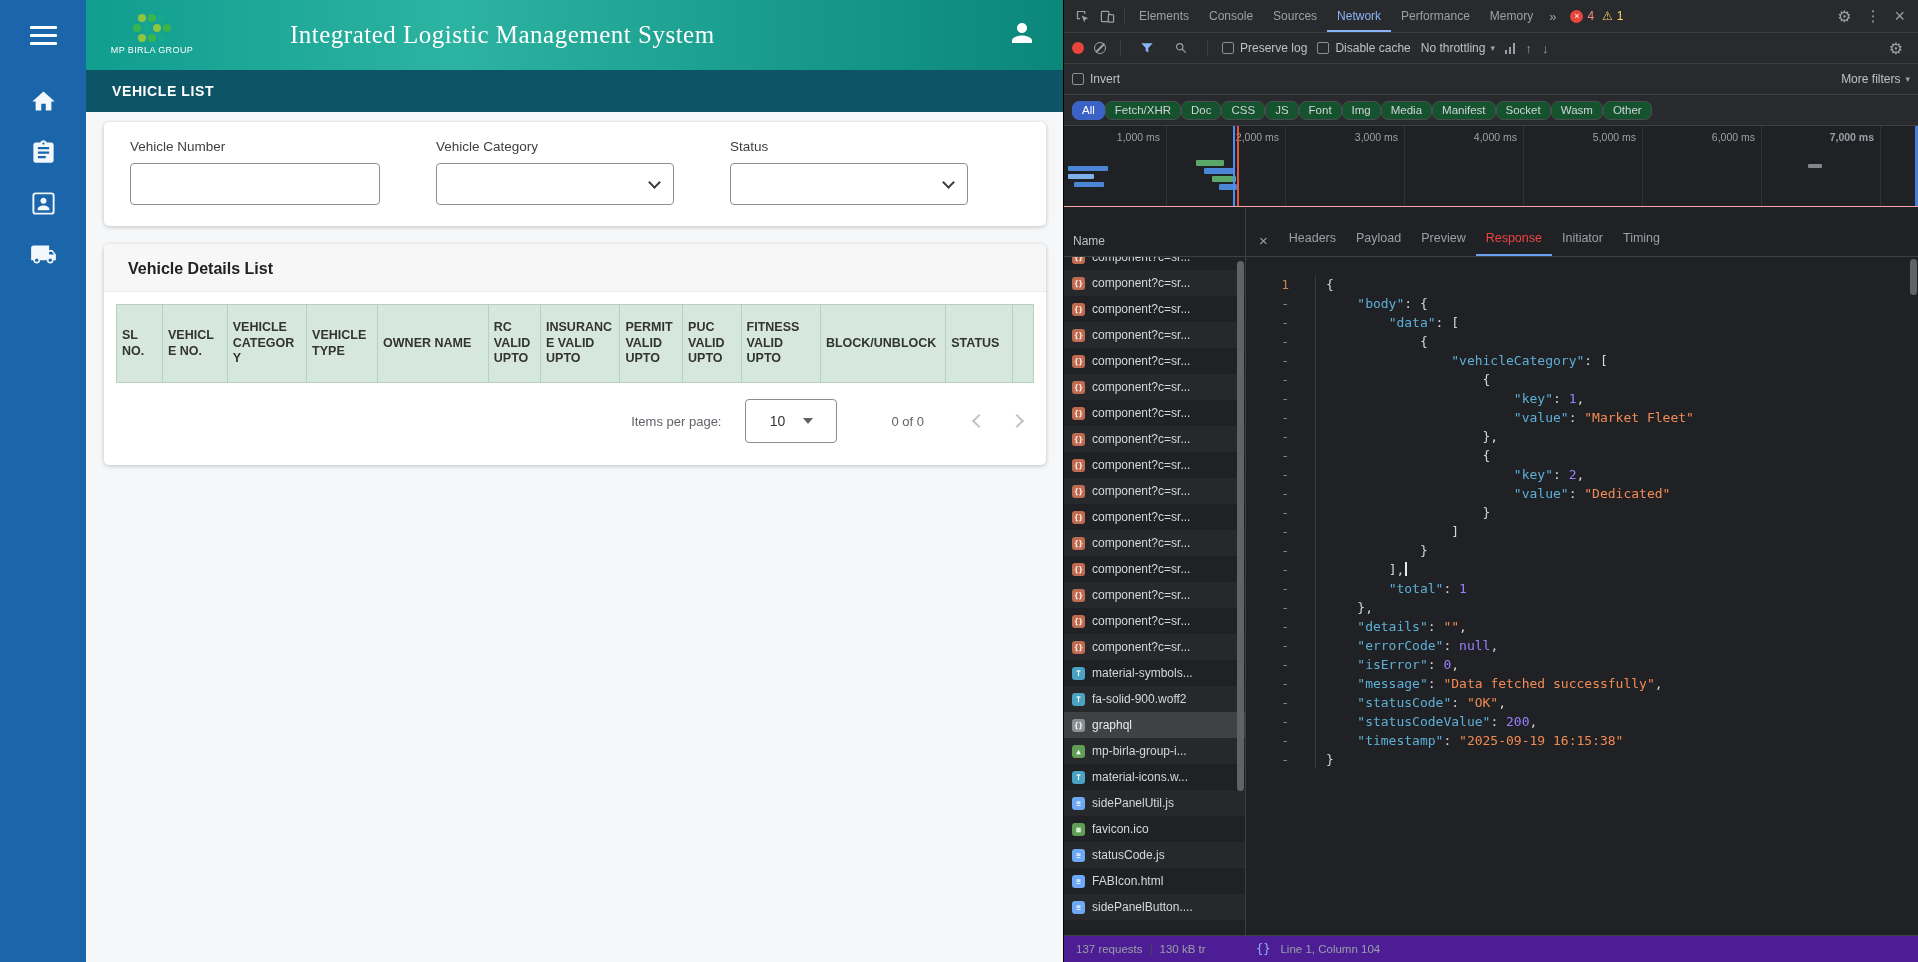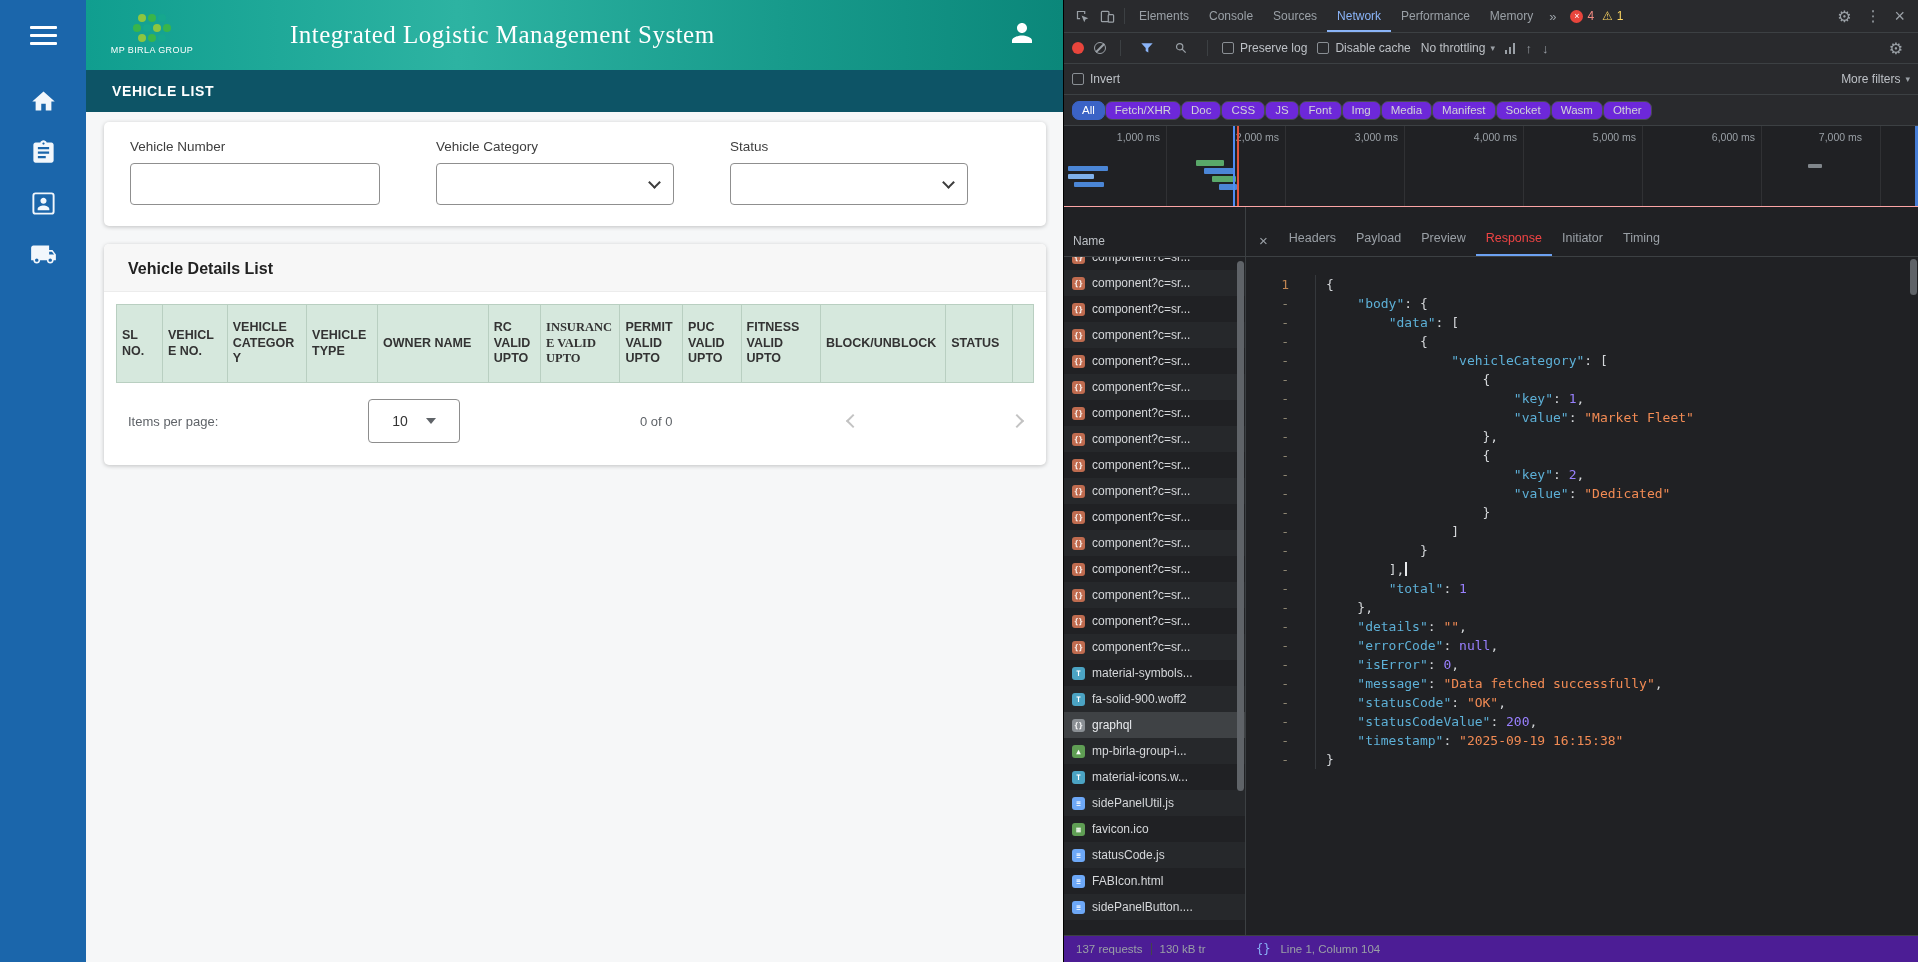--- a/index.html
+++ b/index.html
@@ -39,21 +39,21 @@
   .sel { width: 238px; height: 42px; border: 1px solid #8f8f8f; border-radius: 4px; display: flex; align-items: center;
     justify-content: flex-end; padding-right: 14px; cursor: pointer; background: #fff; }
   .chev { width: 9px; height: 9px; border-right: 2px solid #3c3c3c; border-bottom: 2px solid #3c3c3c; transform: rotate(45deg); margin-bottom: 4px; }
 
   .table-card { padding-bottom: 12px; }
   .tc-title { padding: 16px 24px 13px; font-size: 16px; font-weight: bold; color: #222;
     background: #f7f7f7; border-bottom: 1px solid #ececec; border-radius: 5px 5px 0 0; }
   table { border-collapse: collapse; table-layout: fixed; width: 918px; margin: 12px 12px 0; }
   th { background: #d6e8dd; border: 1px solid #b9cfc1; font-size: 12.5px; color: #333; font-weight: bold;
     padding: 6px 5px; text-align: left; vertical-align: middle; word-wrap: break-word; height: 78px; line-height: 1.25; }
-  .paginator { display: flex; align-items: center; justify-content: space-between; padding: 16px 24px 10px; color: #5f6368; font-size: 13px; }
+  .paginator { display: flex; align-items: center; justify-content: flex-end; padding: 16px 24px 10px; color: #5f6368; font-size: 13px; }
   .psel { width: 92px; height: 44px; border: 1px solid #8d8d8d; border-radius: 4px; display: flex; align-items: center;
     justify-content: center; gap: 18px; margin-left: 24px; color: #333; font-size: 14px; cursor: pointer; }
   .tri { width: 0; height: 0; border-left: 5px solid transparent; border-right: 5px solid transparent; border-top: 6px solid #5f6368; }
   .range { margin-left: 54px; }
   .pchev { width: 10px; height: 10px; border-right: 2.2px solid #c3c3c3; border-bottom: 2.2px solid #c3c3c3; cursor: default; }
   .pchev.prev { transform: rotate(135deg); margin-left: 50px; }
   .pchev.next { transform: rotate(-45deg); margin-left: 28px; }
 
   
   .devtools { width: 855px; height: 100%; background: #202124; color: #9aa0a6; display: flex; flex-direction: column;
@@ -89,21 +89,21 @@
   .arr { font-size: 13px; cursor: pointer; color: #9aa0a6; }
 
   .dt-filterrow { height: 31px; background: #292a2d; border-bottom: 1px solid #3c4043; display: flex; align-items: center;
     padding: 0 8px; gap: 12px; flex-shrink: 0; }
   .dt-filter { width: 612px; height: 21px; background: #202124; border: 1px solid #4a4d51; border-radius: 4px;
     color: #e8eaed; padding: 0 8px; font-size: 12px; font-family: "Liberation Sans", sans-serif; }
   .dt-filter::placeholder { color: #80868b; }
 
   .dt-chipsrow { height: 31px; background: #292a2d; border-bottom: 1px solid #3c4043; display: flex; align-items: center;
     padding: 0 8px; flex-shrink: 0; }
-  .chip { height: 19px; padding: 0 9px; border-radius: 7px; background: #6d28d9; border: 1px solid #494c50;
+  .chip { height: 19px; padding: 0 9px; border-radius: 7px; background: #14532d; border: 1px solid #494c50;
     color: #d0d3d7; display: flex; align-items: center; font-size: 11.5px; cursor: pointer; white-space: nowrap; }
   .chip.active { background: #3b63c6; border-color: #3b63c6; color: #fff; }
 
   .dt-timeline { height: 81px; position: relative; border-bottom: 1px solid #fca5a5; background: #202124; overflow: hidden; flex-shrink: 0; }
   .tgrid { position: absolute; top: 0; bottom: 0; width: 1px; background: #303134; }
   .tlabel { position: absolute; top: 5px; font-size: 10.5px; color: #9aa0a6; white-space: nowrap; }
   .tbar { position: absolute; border-radius: 1px; }
   .mline { position: absolute; top: 0; bottom: 0; width: 2px; }
   .tl-edge { position: absolute; right: 0; top: 0; bottom: 0; width: 3px; background: #4e8df6; opacity: .85; }
 
@@ -244,21 +244,21 @@
           <div class="tc-title">Vehicle Details List</div>
           <table>
             <thead>
                 <tr>
                   <th style="width: 44px;">SL NO.</th>
                   <th style="width: 62px;">VEHICLE NO.</th>
                   <th style="width: 76px;">VEHICLE CATEGORY</th>
                   <th style="width: 68px;">VEHICLE TYPE</th>
                   <th style="width: 106px;">OWNER NAME</th>
                   <th style="width: 50px;">RC VALID UPTO</th>
-                  <th style="width: 76px; font-family: Liberation Serif, serif;">INSURANCE VALID UPTO</th>
+                  <th style="width: 76px;">INSURANCE VALID UPTO</th>
                   <th style="width: 60px;">PERMIT VALID UPTO</th>
                   <th style="width: 56px;">PUC VALID UPTO</th>
                   <th style="width: 76px;">FITNESS VALID UPTO</th>
                   <th style="width: 120px;">BLOCK/UNBLOCK</th>
                   <th style="width: 64px;">STATUS</th>
                   <th style="width: 20px;"></th>
                 </tr>
               </thead>
             <tbody></tbody>
           </table>
@@ -389,21 +389,21 @@
         <div class="tlabel" style="right: 639px;">2,000 ms</div>
         <div class="tgrid" style="left: 340px;"></div>
         <div class="tlabel" style="right: 520px;">3,000 ms</div>
         <div class="tgrid" style="left: 459px;"></div>
         <div class="tlabel" style="right: 401px;">4,000 ms</div>
         <div class="tgrid" style="left: 578px;"></div>
         <div class="tlabel" style="right: 282px;">5,000 ms</div>
         <div class="tgrid" style="left: 697px;"></div>
         <div class="tlabel" style="right: 163px;">6,000 ms</div>
         <div class="tgrid" style="left: 816px;"></div>
-        <div class="tlabel" style="right: 56px;">7,000 ms</div>
+        <div class="tlabel" style="right: 44px; font-weight: bold;">7,000 ms</div>
         <div class="tbar" style="left: 4px; top: 40px; width: 40px; height: 5px; background: rgb(75, 134, 214);"></div>
         <div class="tbar" style="left: 4px; top: 48px; width: 26px; height: 5px; background: rgb(127, 176, 234);"></div>
         <div class="tbar" style="left: 10px; top: 56px; width: 30px; height: 5px; background: rgb(75, 134, 214);"></div>
         <div class="tbar" style="left: 132px; top: 34px; width: 28px; height: 6px; background: rgb(89, 168, 105);"></div>
         <div class="tbar" style="left: 140px; top: 42px; width: 30px; height: 6px; background: rgb(75, 134, 214);"></div>
         <div class="tbar" style="left: 148px; top: 50px; width: 24px; height: 6px; background: rgb(89, 168, 105);"></div>
         <div class="tbar" style="left: 155px; top: 58px; width: 18px; height: 6px; background: rgb(75, 134, 214);"></div>
         <div class="tbar" style="left: 744px; top: 38px; width: 14px; height: 4px; background: rgb(128, 134, 139);"></div>
         <div class="mline" style="left: 169px; background: rgb(78, 141, 246);"></div>
         <div class="mline" style="left: 173px; background: rgb(224, 83, 63); width: 1.5px;"></div>

